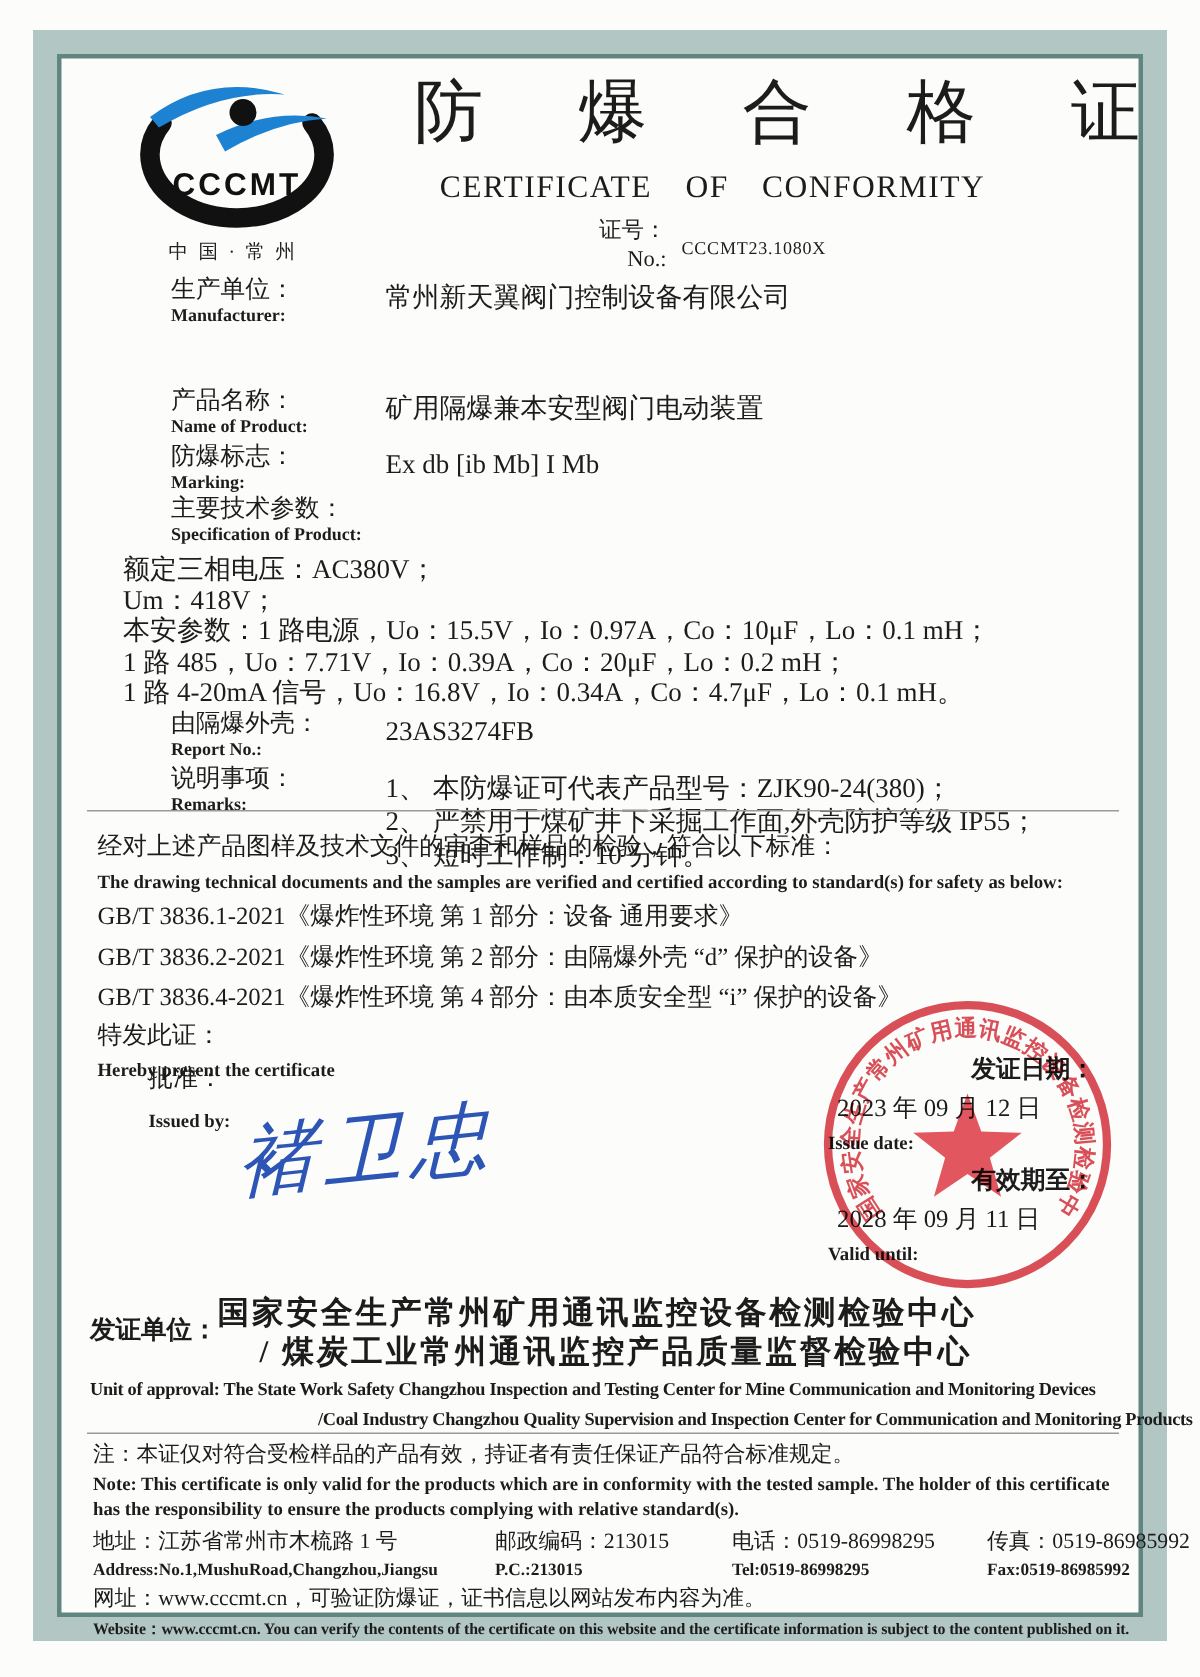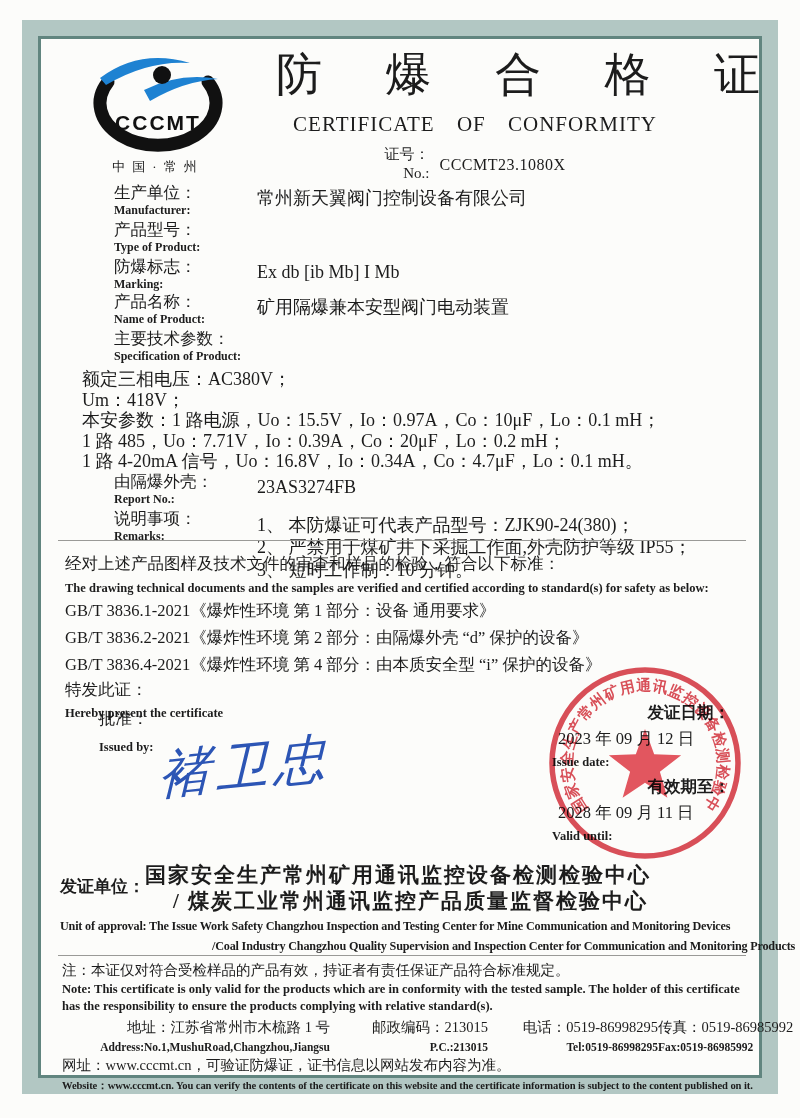--- a/index.html
+++ b/index.html
@@ -9,21 +9,21 @@
   .frame{position:absolute;left:22px;top:20px;right:22px;bottom:24px;border:16px solid #b2c7c3;}
   .frame-line{position:absolute;inset:0;border:3px solid #61857f;}
   
   .logo{position:absolute;left:82px;top:48px;width:152px;text-align:center;}
   .logo-caption{font-size:13px;letter-spacing:7px;margin-top:2px;color:#222;}
   .titleblock{position:absolute;left:250px;top:44px;width:450px;text-align:center;}
   .title-zh{font-size:46px;letter-spacing:26px;margin-left:26px;white-space:nowrap;}
   .title-en{font-size:21px;word-spacing:16px;margin-top:6px;letter-spacing:1px;}
   .certno-row{display:flex;justify-content:center;align-items:center;margin-top:8px;gap:10px;}
   .certno-labels{text-align:right;font-size:15px;line-height:19px;}
-  .certno-value{font-size:16px;letter-spacing:.5px;padding-top:2px;}
+  .certno-value{font-size:12px;letter-spacing:.5px;padding-top:2px;}
   
   .fields{position:absolute;left:82px;top:183px;width:645px;}
   .frow{display:flex;}
   .flabel{width:143px;flex:none;margin-left:32px;}
   .flabel .zh{font-size:16.5px;line-height:20px;}
   .flabel .en{font-size:12px;line-height:15px;font-weight:700;}
   .fvalue{flex:1;font-size:18px;padding-top:5px;line-height:21px;}
   .r1,.r2,.r3{min-height:37px;} .r4{min-height:34px;} .r5{min-height:110px;flex-direction:column;}
   .r6{min-height:37px;}
   .speclines div{line-height:20.5px;}
@@ -56,21 +56,21 @@
   .unit-zh{display:flex;}
   .unit-label{font-size:17px;font-weight:700;flex:none;padding-top:13px;}
   .unit-names{font-weight:700;font-size:21px;line-height:26px;letter-spacing:2px;white-space:nowrap;}
   .unit-name2{padding-left:28px;}
   .unit-en{font-size:12.2px;font-weight:700;line-height:16px;margin-top:4px;letter-spacing:-.2px;white-space:nowrap;}
   .unit-en2{padding-left:152px;}
   
   .notes{position:absolute;left:62px;top:960px;width:686px;}
   .note-zh{font-size:14.5px;line-height:20px;}
   .note-en{font-size:12.5px;font-weight:700;line-height:16.5px;margin-top:1px;}
-  .addr-grid{display:grid;grid-template-columns:268px 158px 170px auto;margin-top:4px;text-align:right;}
+  .addr-grid{display:grid;grid-template-columns:268px 158px 170px auto;margin-top:4px;}
   .addr-zh{font-size:14.5px;white-space:nowrap;}
   .addr-en{font-size:11.5px;font-weight:700;white-space:nowrap;}
   .web-zh{font-size:14.5px;margin-top:3px;white-space:nowrap;}
   .web-en{font-size:10.6px;font-weight:700;margin-top:4px;letter-spacing:-.1px;white-space:nowrap;}
 </style>
 </head>
 <body>
 
 <div class="page">
 
@@ -105,40 +105,36 @@
 
     <div class="frow r1">
       <div class="flabel">
         <div class="zh">生产单位：</div>
         <div class="en">Manufacturer:</div>
       </div>
       <div class="fvalue">常州新天翼阀门控制设备有限公司</div>
     </div>
 
     <div class="frow r2">
-      <div class="flabel">
-        <div class="zh">产品型号：</div>
-        <div class="en">Type of Product:</div>
-      </div>
+    </div>
+
+    <div class="frow r3">
+      <div class="flabel">
+        <div class="zh">产品名称：</div>
+        <div class="en">Name of Product:</div>
+      </div>
+      <div class="fvalue">矿用隔爆兼本安型阀门电动装置</div>
     </div>
 
     <div class="frow r4">
       <div class="flabel">
         <div class="zh">防爆标志：</div>
         <div class="en">Marking:</div>
       </div>
       <div class="fvalue">Ex db [ib Mb] I Mb</div>
-    </div>
-
-    <div class="frow r3">
-      <div class="flabel">
-        <div class="zh">产品名称：</div>
-        <div class="en">Name of Product:</div>
-      </div>
-      <div class="fvalue">矿用隔爆兼本安型阀门电动装置</div>
     </div>
 
     <div class="frow r5">
       <div class="flabel">
         <div class="zh">主要技术参数：</div>
         <div class="en">Specification of Product:</div>
       </div>
       <div class="fvalue speclines">
         <div>额定三相电压：AC380V；</div>
         <div>Um：418V；</div>
@@ -208,21 +204,21 @@
   </svg>
 
   <div class="unit">
     <div class="unit-zh">
       <div class="unit-label">发证单位：</div>
       <div class="unit-names">
         <div>国家安全生产常州矿用通讯监控设备检测检验中心</div>
         <div class="unit-name2">/ 煤炭工业常州通讯监控产品质量监督检验中心</div>
       </div>
     </div>
-    <div class="unit-en">Unit of approval: The Issue Work Safety Changzhou Inspection and Testing Center for Mine Communication and Monitoring Devices</div>
+    <div class="unit-en">Unit of approval: The State Work Safety Changzhou Inspection and Testing Center for Mine Communication and Monitoring Devices</div>
     <div class="unit-en unit-en2">/Coal Industry Changzhou Quality Supervision and Inspection Center for Communication and Monitoring Products</div>
   </div>
 
   <div class="hr2"></div>
 
   <div class="notes">
     <div class="note-zh">注：本证仅对符合受检样品的产品有效，持证者有责任保证产品符合标准规定。</div>
     <div class="note-en">Note: This certificate is only valid for the products which are in conformity with the tested sample. The holder of this certificate has the responsibility to ensure the products complying with relative standard(s).</div>
     <div class="addr-grid">
       <div class="addr-zh">地址：江苏省常州市木梳路 1 号</div>

